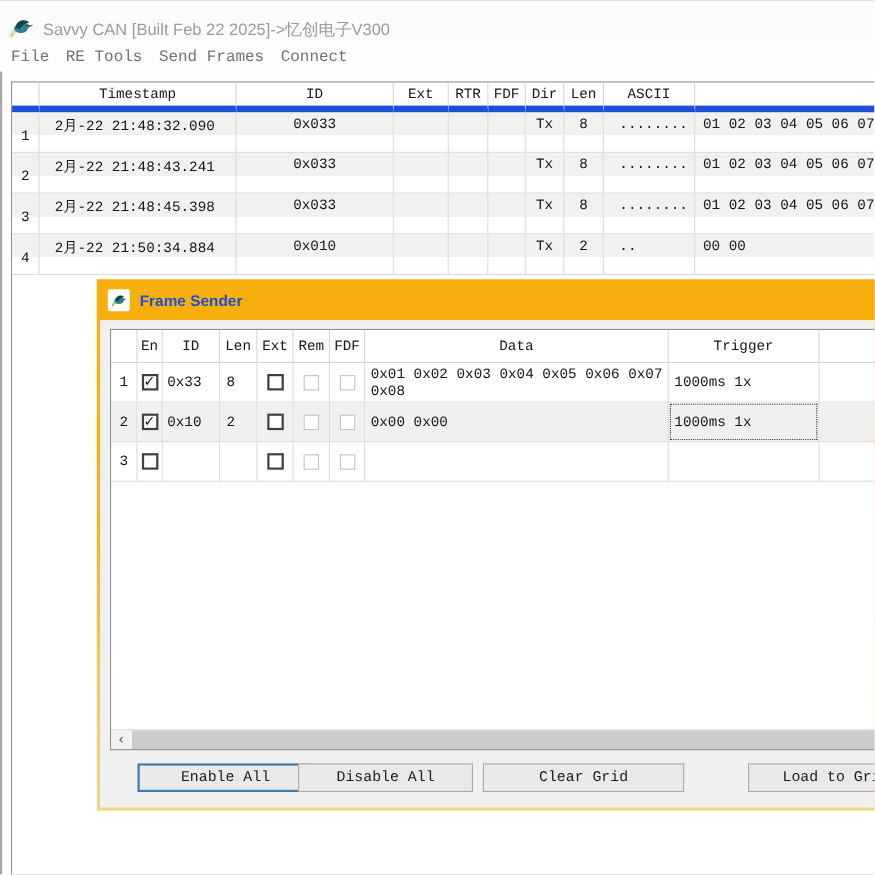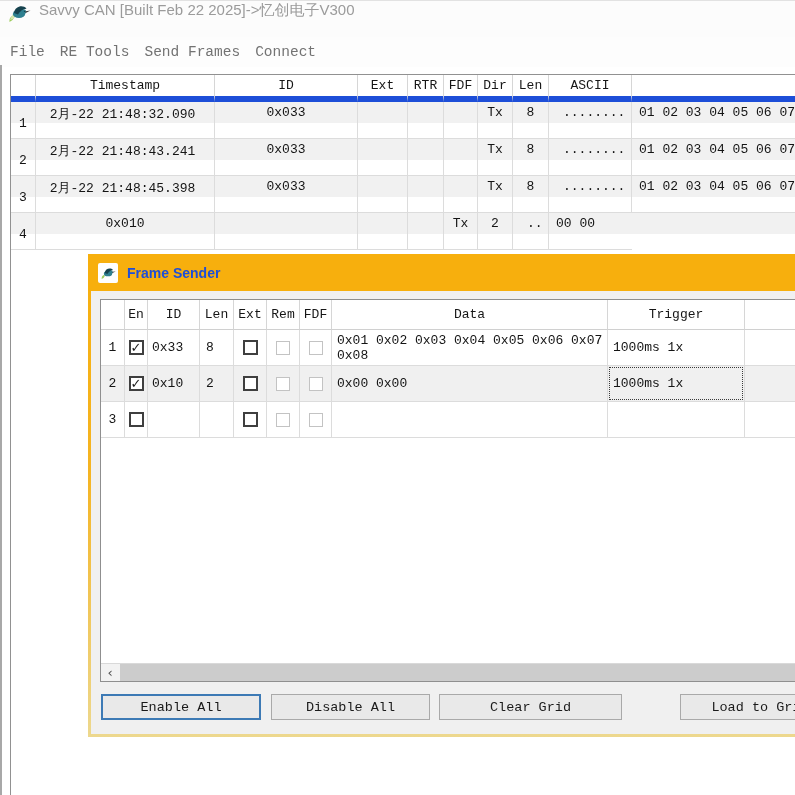--- a/index.html
+++ b/index.html
@@ -1,20 +1,20 @@
 <!DOCTYPE html>
 <html><head>
 <meta charset="utf-8">
 <style>
   * { margin:0; padding:0; box-sizing:border-box; }
   html,body { width:795px; height:795px; overflow:hidden; }
   body { position:relative; background:#ffffff; font-family:"Liberation Sans", sans-serif; border-top:1px solid #e2e2e2; }
 
   
-  .titlebar { position:absolute; left:0; top:0; width:795px; height:36px; background:#fcfcfc; display:flex; align-items:flex-start; }
+  .titlebar { position:absolute; left:0; top:0; width:795px; height:36px; background:#fcfcfc; display:flex; align-items:flex-end; }
   .app-icon { width:24px; height:24px; margin-left:7px; flex:0 0 auto; }
   .title-text { margin-left:8px; font-size:15px; color:#9b9b9b; white-space:nowrap; }
   .menubar { position:absolute; left:0; top:36px; width:795px; height:30px; background:#fdfdfd; display:flex; align-items:center; gap:15px; padding-left:10px; }
   .menu-item { font-family:"Liberation Mono", monospace; font-size:14.5px; color:#737373; white-space:nowrap; cursor:default; }
   .win-left-border { position:absolute; left:0; top:64px; bottom:0; width:2px; background:#a8a8a8; }
 
   
   .frames-table { position:absolute; left:10px; top:73px; width:785px; height:722px; background:#ffffff; border:1px solid #919191; border-right:none; }
   .mt-grid { display:grid; grid-template-columns:25px 179px 143px 50px 36px 34px 35px 36px 83px minmax(0,1fr); }
   .mt-header { height:27px; }
@@ -62,21 +62,21 @@
   .cb.light { width:14px; height:14px; border:1px solid #c3c3c3; }
   .cb .mark { font-family:"DejaVu Sans", sans-serif; font-weight:bold; font-size:13px; color:#1b1b1b; line-height:1; margin-top:-1px; }
 
   .fs-scrollbar { position:absolute; left:0; right:0; bottom:0; height:18px; background:#f2f2f2; border-top:1px solid #d9d9d9; }
   .fs-scroll-arrow { position:absolute; left:0; top:0; width:18px; height:17px; display:flex; align-items:center; justify-content:center;
       color:#4a4a4a; font-size:13px; font-family:"DejaVu Sans", sans-serif; background:#f2f2f2; cursor:pointer; }
   .fs-scroll-thumb { position:absolute; left:19px; right:0; top:0; height:17px; background:#cccccc; cursor:pointer; }
 
   .fs-btn { position:absolute; top:403px; height:26px; background:#e9e9e9; border:1px solid #a9a9a9; display:flex; align-items:center; justify-content:center;
       font-family:"Liberation Mono", monospace; font-size:13.5px; color:#1a1a1a; white-space:nowrap; overflow:hidden; cursor:pointer; }
-  .fs-btn.default { border:2px solid #3D7AB5; }
+  .fs-btn.default { border:2px solid #3D7AB5;margin-left:24px; }
   #btn-enable { left:10px; width:160px; }
   #btn-disable { left:180px; width:159px; }
   #btn-clear { left:348px; width:183px; }
   #btn-load { left:589px; width:160px; }
 </style>
 </head>
 <body>
 
 <div class="titlebar">
   <svg class="app-icon" viewBox="0 0 24 24">
@@ -148,20 +148,21 @@
     <div></div>
     <div></div>
     <div class="mt-dir">Tx</div>
     <div class="mt-len">8</div>
     <div class="mt-ascii">........</div>
     <div class="mt-data">01 02 03 04 05 06 07 08</div>
   </div>
 
   <div class="mt-grid mt-row">
     <div class="mt-num">4</div>
+    <div class="mt-ts">2月-22 21:50:34.884</div>
     <div class="mt-id">0x010</div>
     <div></div>
     <div></div>
     <div></div>
     <div class="mt-dir">Tx</div>
     <div class="mt-len">2</div>
     <div class="mt-ascii">..</div>
     <div class="mt-data">00 00</div>
   </div>
 </div>

